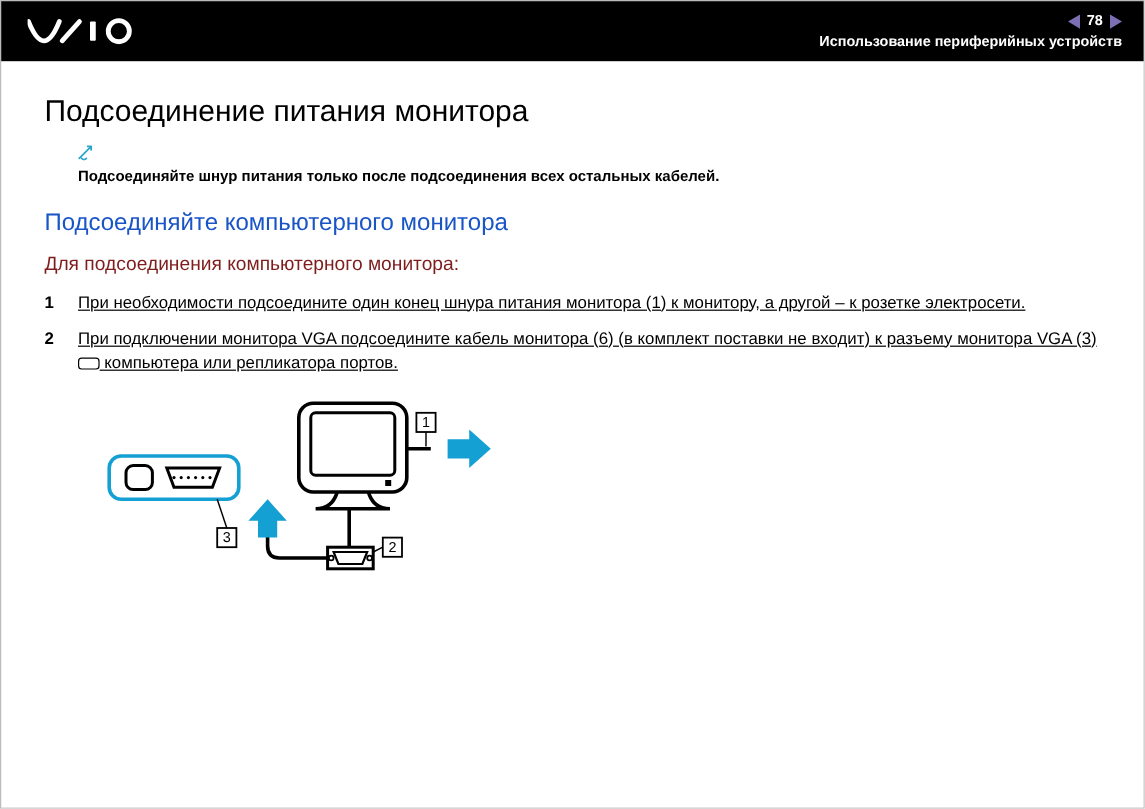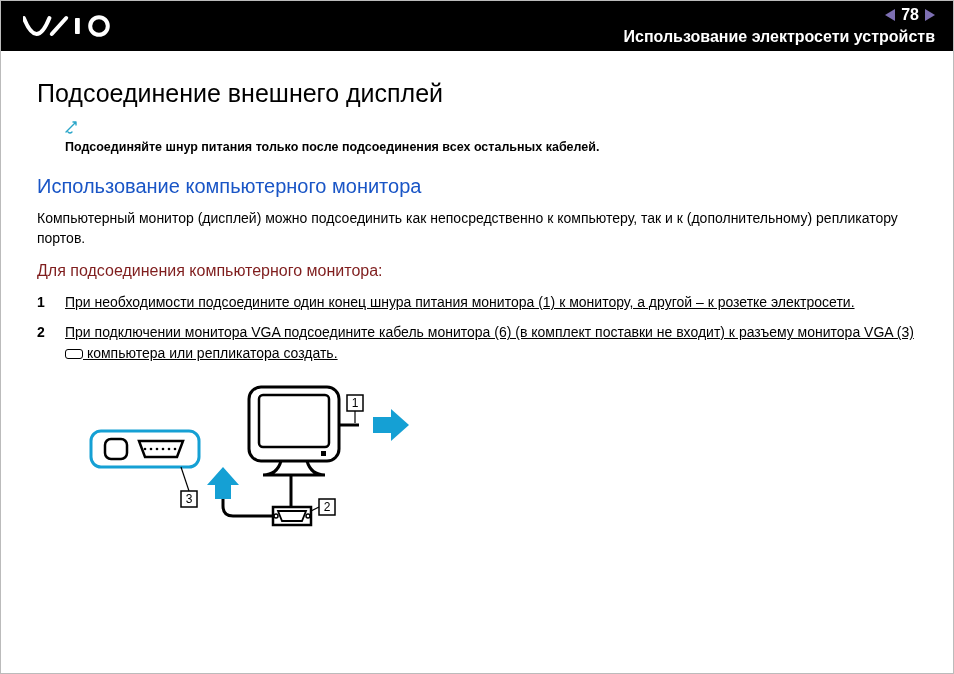--- a/index.html
+++ b/index.html
@@ -1,20 +1,20 @@
 <!DOCTYPE html>
 <html><head>
 <meta charset="utf-8">
 <style>
   * { box-sizing: border-box; margin: 0; padding: 0; }
   html, body { width: 954px; height: 674px; font-family: Arial, Helvetica, sans-serif; background: #fff; color: #000; }
   .page { width: 954px; height: 674px; border: 1px solid #bbb; display: flex; flex-direction: column; }
   .header { background: #000; color: #fff; height: 50px; display: flex; align-items: center; justify-content: space-between; padding: 0 18px 0 22px; }
   .logo { display: flex; align-items: center; }
-  .header-right { text-align: right; font-size: 16px; line-height: 1.4; }
+  .header-right { text-align: right; font-size: 12px; line-height: 1.4; }
   .pager { display: flex; align-items: center; justify-content: flex-end; gap: 6px; font-weight: bold; }
   .pager .tri { width: 0; height: 0; border-top: 6px solid transparent; border-bottom: 6px solid transparent; }
   .pager .tri.left { border-right: 10px solid #7d6fb3; }
   .pager .tri.right { border-left: 10px solid #7d6fb3; }
   .crumb { font-weight: bold; }
   .content { padding: 28px 36px 10px 36px; flex: 1; }
   h1 { font-size: 25px; font-weight: normal; margin-bottom: 12px; }
   .para { font-size: 14px; line-height: 1.45; margin-bottom: 10px; }
   .notes { margin: 6px 0 18px 28px; font-weight: bold; }
   .note-icon { color: #2aa6c9; font-size: 14px; margin-bottom: 2px; }
@@ -41,45 +41,44 @@
         <rect x="130" y="6" width="12" height="40" fill="#fff" rx="2"></rect>
         <circle cx="190" cy="26" r="22" stroke="#fff" stroke-width="10" fill="none"></circle>
       </svg>
     </div>
     <div class="header-right">
       <div class="pager">
         <span class="tri left"></span>
         <span>78</span>
         <span class="tri right"></span>
       </div>
-      <div class="crumb">Использование электросети устройств</div>
+      <div class="crumb">Использование периферийных устройств</div>
     </div>
   </div>
 
   <div class="content">
-    <h1>Подсоединение внешнего дисплей</h1>
+    <h1>Подсоединение питания монитора</h1>
 
     <div class="notes">
       <div class="note-icon">
         <svg width="16" height="14" viewBox="0 0 16 14">
           <path d="M1 12 L11 2 M11 2 L8 2 M11 2 L11 5 M3 12 Q5 14 7 12" stroke="#2aa6c9" stroke-width="1.4" fill="none" stroke-linecap="round"></path>
         </svg>
       </div>
       <p class="note">Подсоединяйте шнур питания только после подсоединения всех остальных кабелей.</p>
     </div>
 
-    <h2>Использование компьютерного монитора</h2>
-    <p class="para">Компьютерный монитор (дисплей) можно подсоединить как непосредственно к компьютеру, так и к (дополнительному) репликатору портов.</p>
+    <h2>Подсоединяйте компьютерного монитора</h2>
 
     <h3>Для подсоединения компьютерного монитора:</h3>
 
     <ol>
       <li>При необходимости подсоедините один конец шнура питания монитора (1) к монитору, а другой – к розетке электросети.</li>
       <li>
-        <span>При подключении монитора VGA подсоедините кабель монитора (6) (в комплект поставки не входит) к разъему монитора VGA (3) </span><span class="port-glyph"></span><span> компьютера или репликатора создать.</span>
+        <span>При подключении монитора VGA подсоедините кабель монитора (6) (в комплект поставки не входит) к разъему монитора VGA (3) </span><span class="port-glyph"></span><span> компьютера или репликатора портов.</span>
       </li>
     </ol>
 
     <div class="diagram">
       <svg width="340" height="150" viewBox="0 0 340 150">
 
         <rect x="10" y="50" width="108" height="36" rx="10" fill="none" stroke="#15a0d4" stroke-width="3"></rect>
         <rect x="24" y="58" width="22" height="20" rx="6" fill="none" stroke="#000" stroke-width="2.5"></rect>
 
         <path d="M58 60 h44 l-6 16 h-32 z" fill="none" stroke="#000" stroke-width="2.5"></path>

